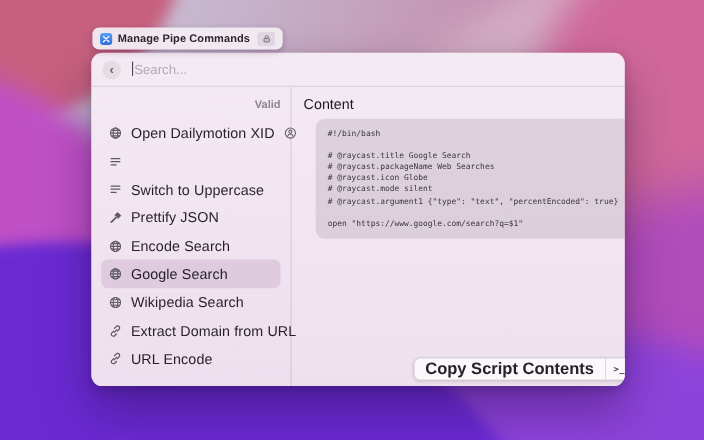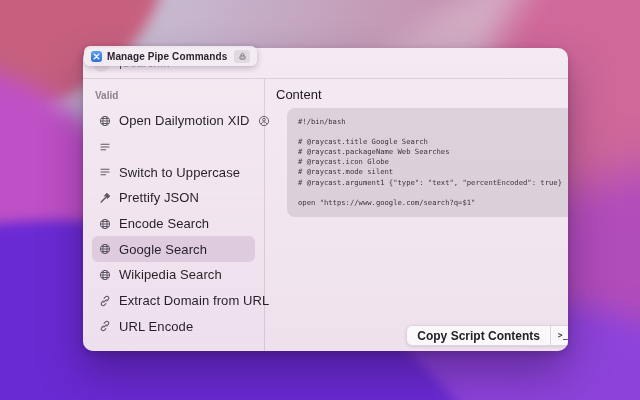--- a/index.html
+++ b/index.html
@@ -13,21 +13,21 @@
   .wp-lightband{position:absolute;left:300px;top:-60px;width:560px;height:170px;background:#d5b1c6;transform:rotate(-33deg);filter:blur(14px);opacity:.85;}
   .wp-pinkstreak{position:absolute;right:-110px;top:-70px;width:280px;height:430px;background:#d0689a;transform:rotate(18deg);border-radius:40%;filter:blur(16px);}
   .wp-rose{left:-230px;top:-240px;width:400px;height:360px;background:#c7607f;filter:blur(7px);}
   .wp-magenta{left:-410px;top:50px;width:540px;height:320px;background:#bf50c6;filter:blur(11px);}
   .wp-brmagenta{left:400px;top:160px;width:640px;height:520px;background:#b14cbb;filter:blur(22px);}
   .wp-wave{left:-100px;top:290px;width:1040px;height:660px;background:#8d43da;filter:blur(14px);}
   .wp-deeppurple{left:-420px;top:220px;width:960px;height:840px;background:#6a2ad3;filter:blur(6px);}
 
   
   .pill{position:absolute;left:84px;top:25px;height:20px;z-index:11;display:flex;align-items:center;gap:5px;
-        padding:0 7px;background:rgba(242,236,242,.95);border-radius:6px;box-shadow:0 2px 6px rgba(40,10,50,.25);margin-top:21px;}
+        padding:0 7px;background:rgba(242,236,242,.95);border-radius:6px;box-shadow:0 2px 6px rgba(40,10,50,.25);}
   .pill-appicon{width:11px;height:11px;border-radius:3px;background:linear-gradient(180deg,#57a0f0,#2e6cde);display:flex;align-items:center;justify-content:center;flex:none;}
   .pill-label{font-size:10px;font-weight:700;color:#2c2430;white-space:nowrap;letter-spacing:.1px;}
   .pill-lock{width:16px;height:13px;border-radius:3px;background:rgba(120,100,120,.14);display:flex;align-items:center;justify-content:center;flex:none;margin-left:2px;}
 
   
   .win{position:absolute;left:83px;top:48px;width:485px;height:303px;z-index:10;border-radius:10px;
        background:linear-gradient(180deg,#f4eaf3 0%,#f1e6f0 55%,#eee1ed 100%);
        box-shadow:0 22px 44px rgba(35,8,60,.38),0 3px 10px rgba(0,0,0,.18);overflow:hidden;}
   .win-header{height:30px;display:flex;align-items:center;padding:0 10px;gap:8px;}
   .back-btn{width:17px;height:17px;border-radius:50%;background:#e5dce4;display:flex;align-items:center;justify-content:center;flex:none;
@@ -36,38 +36,38 @@
   .search-field input{position:absolute;inset:0;width:100%;height:100%;background:transparent;border:none;outline:none;
             font-family:"Liberation Sans",sans-serif;font-size:12px;color:#2a242c;padding:0 0 0 4px;}
   .search-field input::placeholder{color:#b2a7b2;}
   .caret{position:absolute;left:2px;top:8px;width:1px;height:13px;background:#4a434c;}
   .hdiv{height:1px;background:rgba(70,25,70,.13);}
 
   .win-body{display:flex;height:272px;}
 
   
   .sidebar{width:182px;flex:none;border-right:1px solid rgba(70,25,70,.13);box-sizing:border-box;padding:11px 9px 0 9px;
-           background:linear-gradient(180deg,rgba(244,233,243,.0),rgba(238,222,238,.45));}
+           background:linear-gradient(180deg,rgba(244,233,243,.0),rgba(238,222,238,.45));text-align:right;}
   .section-header{font-size:10px;font-weight:700;color:#8b8290;margin:0 0 7px 3px;}
   .row{height:25.7px;display:flex;align-items:center;gap:8px;padding:0 7px;border-radius:6px;box-sizing:border-box;}
   .row.selected{background:rgba(95,45,95,.12);}
   .row-icon{width:12px;height:12px;flex:none;display:flex;align-items:center;justify-content:center;}
   .row-label{font-size:13px;color:#241f28;white-space:nowrap;letter-spacing:.1px;}
   .row-accessory{margin-left:auto;width:12px;height:12px;flex:none;display:flex;align-items:center;justify-content:center;}
 
   
   .content{flex:1;position:relative;padding:8px 11px 0 10px;box-sizing:border-box;}
   .content-heading{font-size:13px;font-weight:400;color:#1d1822;margin:0 0 6px 1px;}
   .codeblock{background:rgba(110,92,110,.17);border-radius:8px;padding:9px 11px;margin-left:12px;}
   .codeblock pre{margin:0;font-family:"DejaVu Sans Mono","Liberation Mono",monospace;font-size:7.2px;line-height:10.1px;color:#3a353d;white-space:pre;}
 
   
   .footer-btns{position:absolute;right:8px;bottom:5px;display:flex;align-items:stretch;height:19px;background:#fbf8fb;
                border:1px solid rgba(60,30,60,.16);border-radius:6px;box-shadow:0 1px 3px rgba(40,10,50,.12);overflow:hidden;}
-  .btn-copy{display:flex;align-items:center;padding:0 10px;font-size:12px;font-weight:700;color:#262029;white-space:nowrap;cursor:default;}
+  .btn-copy{display:flex;align-items:center;padding:0 10px;font-size:15px;font-weight:700;color:#262029;white-space:nowrap;cursor:default;}
   .btn-sep{width:1px;background:rgba(60,30,60,.16);}
   .btn-term{width:24px;display:flex;align-items:center;justify-content:center;cursor:default;
             font-family:"DejaVu Sans Mono","Liberation Mono",monospace;font-size:8px;font-weight:700;color:#3a343d;letter-spacing:.5px;}
 </style>
 </head>
 <body>
 
 <div id="stage">
 
   <div class="wp">

